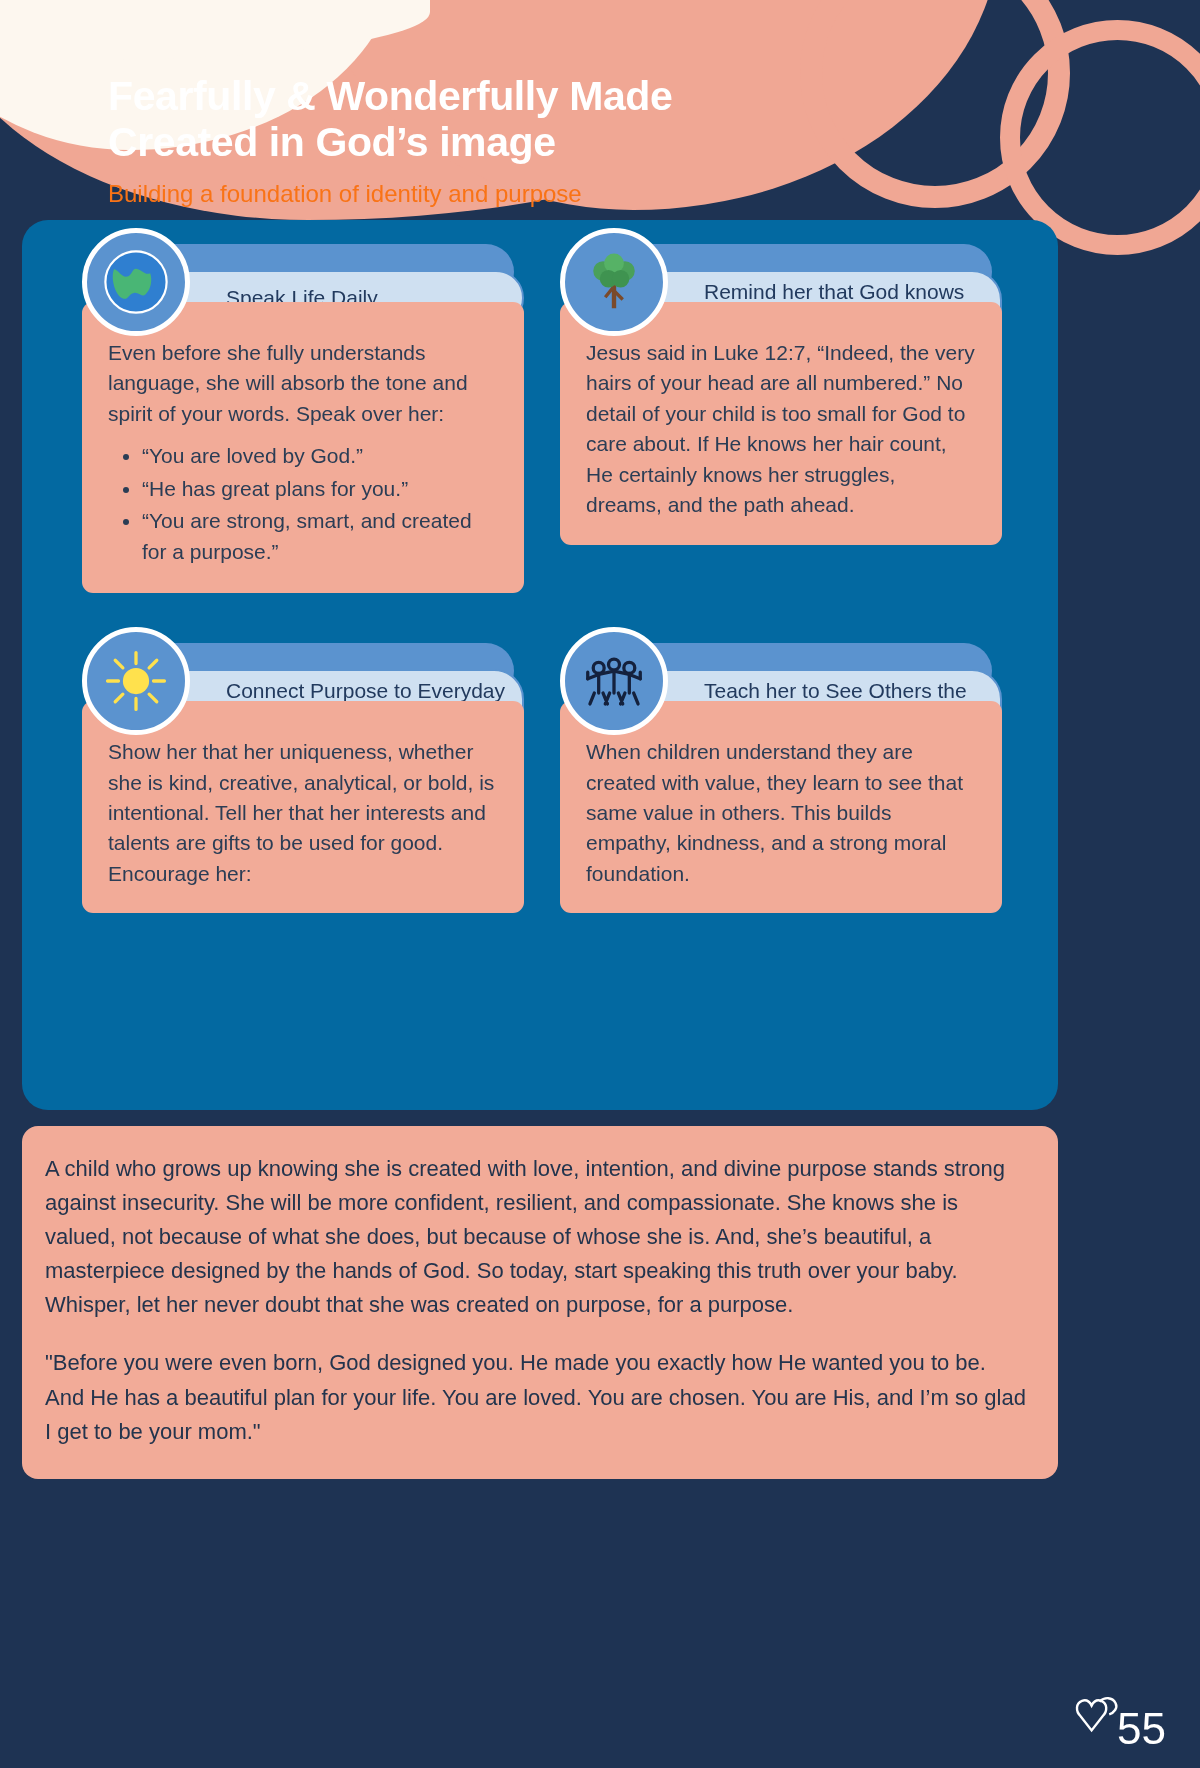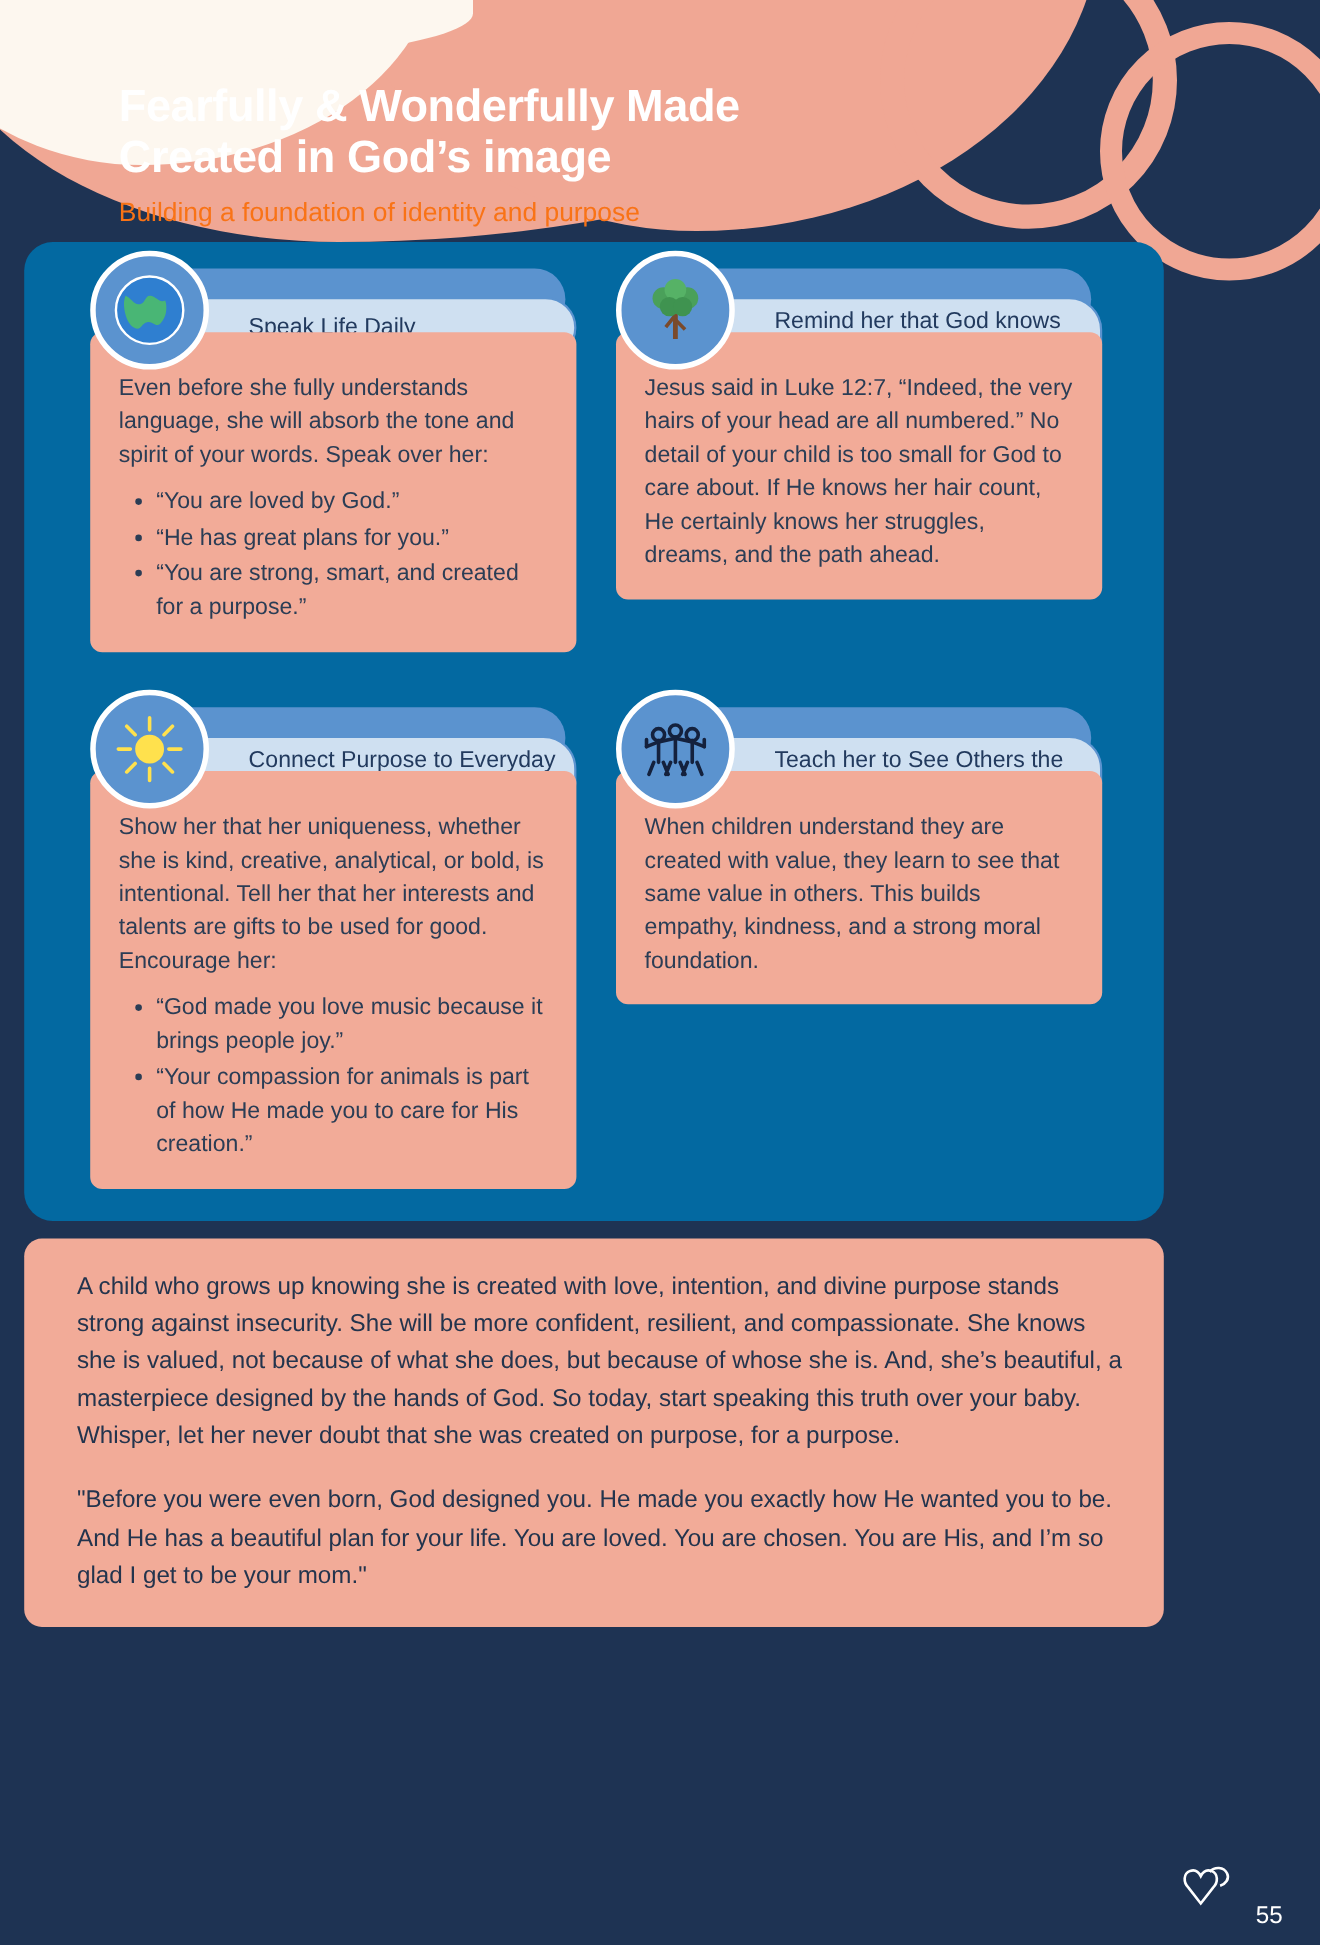--- a/index.html
+++ b/index.html
@@ -202,37 +202,37 @@
   .body-box li { margin-bottom: 2px; }
 
   
   .bottom-panel {
     position: absolute;
     top: 1126px;
     left: 22px;
     width: 1036px;
     background: #f2ab98;
     border-radius: 16px;
-    padding: 26px 30px 30px 48px;
+    padding: 26px 30px 30px 23px;
     box-sizing: border-box;
     color: #23344d;
     font-size: 22px;
     line-height: 1.55;
     z-index: 5;
   }
   .bottom-panel p { margin: 0 0 24px 0; }
   .bottom-panel p:last-child { margin-bottom: 0; }
 
   
   .page-num {
     position: absolute;
     right: 34px;
     bottom: 14px;
     color: #ffffff;
-    font-size: 22px;
+    font-size: 44px;
     z-index: 7;
     margin-top: 22px;
   }
   .logo-heart {
     position: absolute;
     right: 76px;
     bottom: 28px;
     width: 52px;
     height: 48px;
     z-index: 7;
@@ -321,24 +321,20 @@
           <svg class="icon-svg" viewBox="0 0 64 64">
             <circle cx="32" cy="32" r="12" fill="#ffe14d"></circle>
             <g stroke="#ffe14d" stroke-width="3" stroke-linecap="round">
               <path d="M32 6v10M32 48v10M6 32h10M48 32h10M13 13l7 7M44 44l7 7M51 13l-7 7M20 44l-7 7"></path>
             </g>
           </svg>
         </div>
       </div>
       <div class="body-box">
         <p>Show her that her uniqueness, whether she is kind, creative, analytical, or bold, is intentional. Tell her that her interests and talents are gifts to be used for good. Encourage her:</p>
-        <ul>
-          <li>“God made you love music because it brings people joy.”</li>
-          <li>“Your compassion for animals is part of how He made you to care for His creation.”</li>
-        </ul>
       </div>
     </div>
 
     <div class="cell right" style="margin-top:34px;">
       <div class="pill-row">
         <div class="pill-back"></div>
         <div class="pill-front">
           <span class="pill-title">Teach her to See Others the Same Way</span>
         </div>
         <div class="icon-circle">

